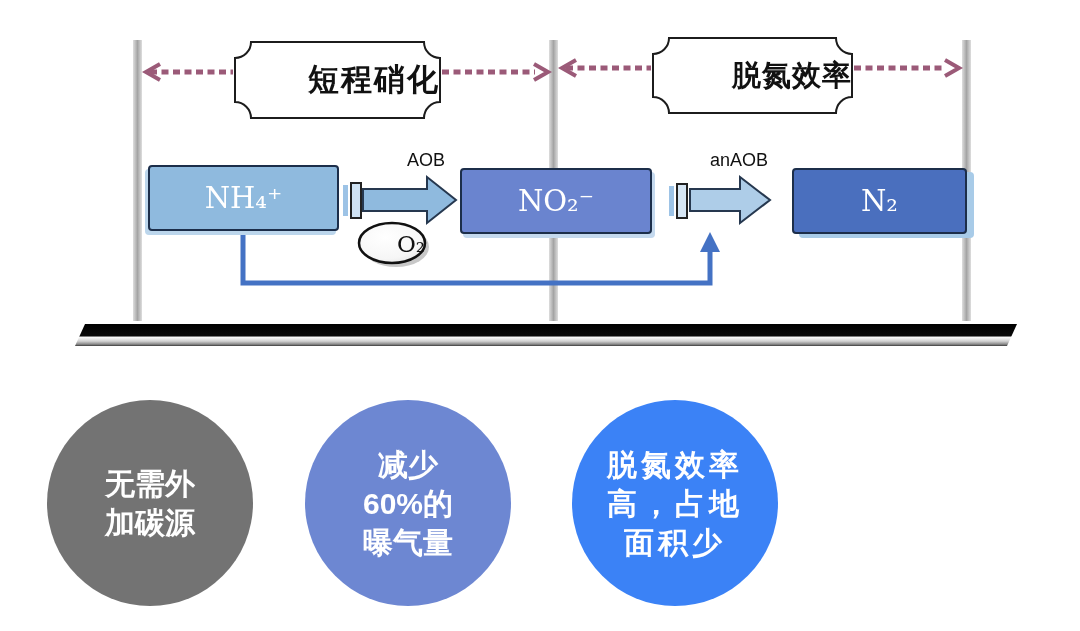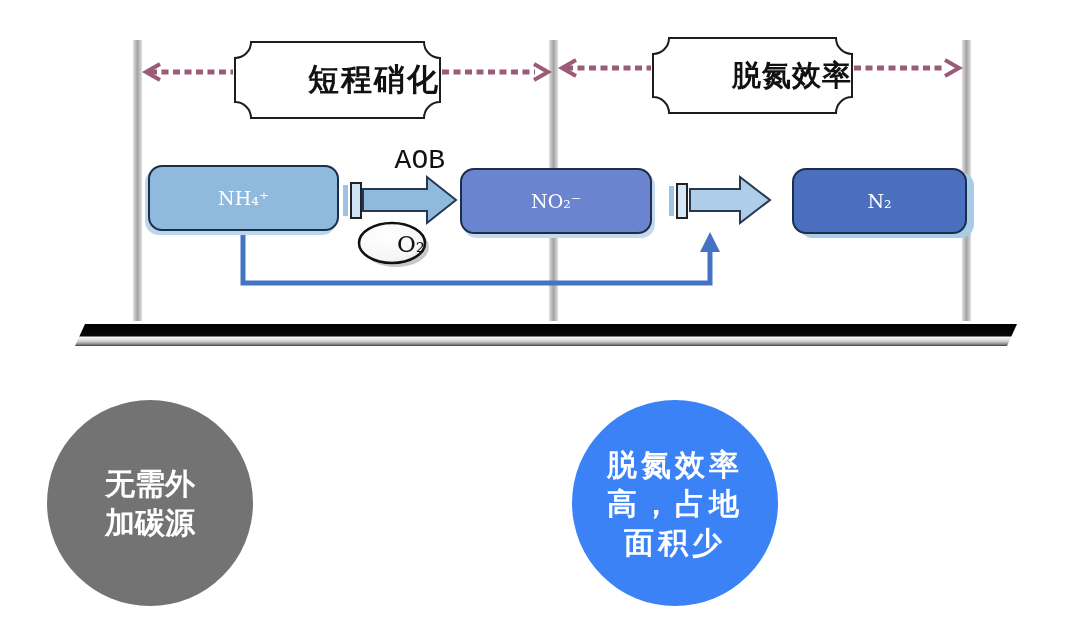--- a/index.html
+++ b/index.html
@@ -7,31 +7,31 @@
     position:relative;width:1080px;height:631px;background:#ffffff;overflow:hidden;
     font-family:"Liberation Sans",sans-serif;
   }
   .diagram-svg{position:absolute;left:0;top:0;z-index:1;}
   .overlay{position:absolute;z-index:3;display:flex;align-items:center;justify-content:flex-end;}
   .stage-label{
     font-weight:bold;color:#111;font-size:31px;letter-spacing:2px;
   }
   .stage-label.small{font-size:29px;letter-spacing:1px;}
   .enzyme-label{
-    font-family:Liberation Mono, monospace;
-    font-size:28px;color:#111;
+    font-family:Liberation Sans, sans-serif;
+    font-size:18px;color:#111;
   }
   .o2-label{
     font-family:"DejaVu Serif","Liberation Serif",serif;
     font-size:23px;color:#101010;
   }
   .node{
     position:absolute;z-index:2;display:flex;align-items:center;justify-content:center;
-    border:2px solid #1c2e4a;border-radius:14px;color:#ffffff;
-    font-family:"DejaVu Serif","Liberation Serif",serif;font-size:19px;
+    border:2px solid #1c2e4a;border-radius:4px;color:#ffffff;
+    font-family:"DejaVu Serif","Liberation Serif",serif;font-size:29px;
   }
   .node.nh4{left:148px;top:165px;width:187px;height:62px;background:#8fbade;box-shadow:-3px 4px 0 #bcd6ec;}
   .node.no2{left:460px;top:168px;width:188px;height:62px;background:#6a84cf;box-shadow:3px 4px 0 #c4d9ee;}
   .node.n2{left:792px;top:168px;width:171px;height:62px;background:#4a6fbe;box-shadow:7px 4px 0 #a8cbe8;}
   .circle{
     position:absolute;z-index:2;top:400px;width:206px;height:206px;border-radius:50%;
     display:flex;align-items:center;justify-content:center;text-align:center;
     color:#ffffff;font-weight:bold;font-size:30px;line-height:1.3;white-space:pre-line;
   }
   .circle.c1{left:47px;}
@@ -119,24 +119,30 @@
     <span class="stage-label small">脱氮效率</span>
   </div>
 
   <div class="node nh4">NH₄⁺</div>
   <div class="node no2">NO₂⁻</div>
   <div class="node n2">N₂</div>
 
   <div class="overlay" style="left:350px;top:147px;width:95px;height:26px;">
     <span class="enzyme-label">AOB</span>
   </div>
+  <div class="overlay" style="left:663px;top:147px;width:105px;height:26px;">
+    <span class="enzyme-label">anAOB</span>
+  </div>
 
   <div class="overlay" style="left:359px;top:230px;width:66px;height:27px;">
     <span class="o2-label">O₂</span>
   </div>
 
   <div class="circle c1" style="background-color: #737373;">无需外
 加碳源</div>
+  <div class="circle c2" style="background-color: rgb(109, 135, 210);">减少
+60%的
+曝气量</div>
   <div class="circle c3" style="background-color: #3b82f6;">脱氮效率
 高，占地
 面积少</div>
 
 </div>
 
 </body></html>

